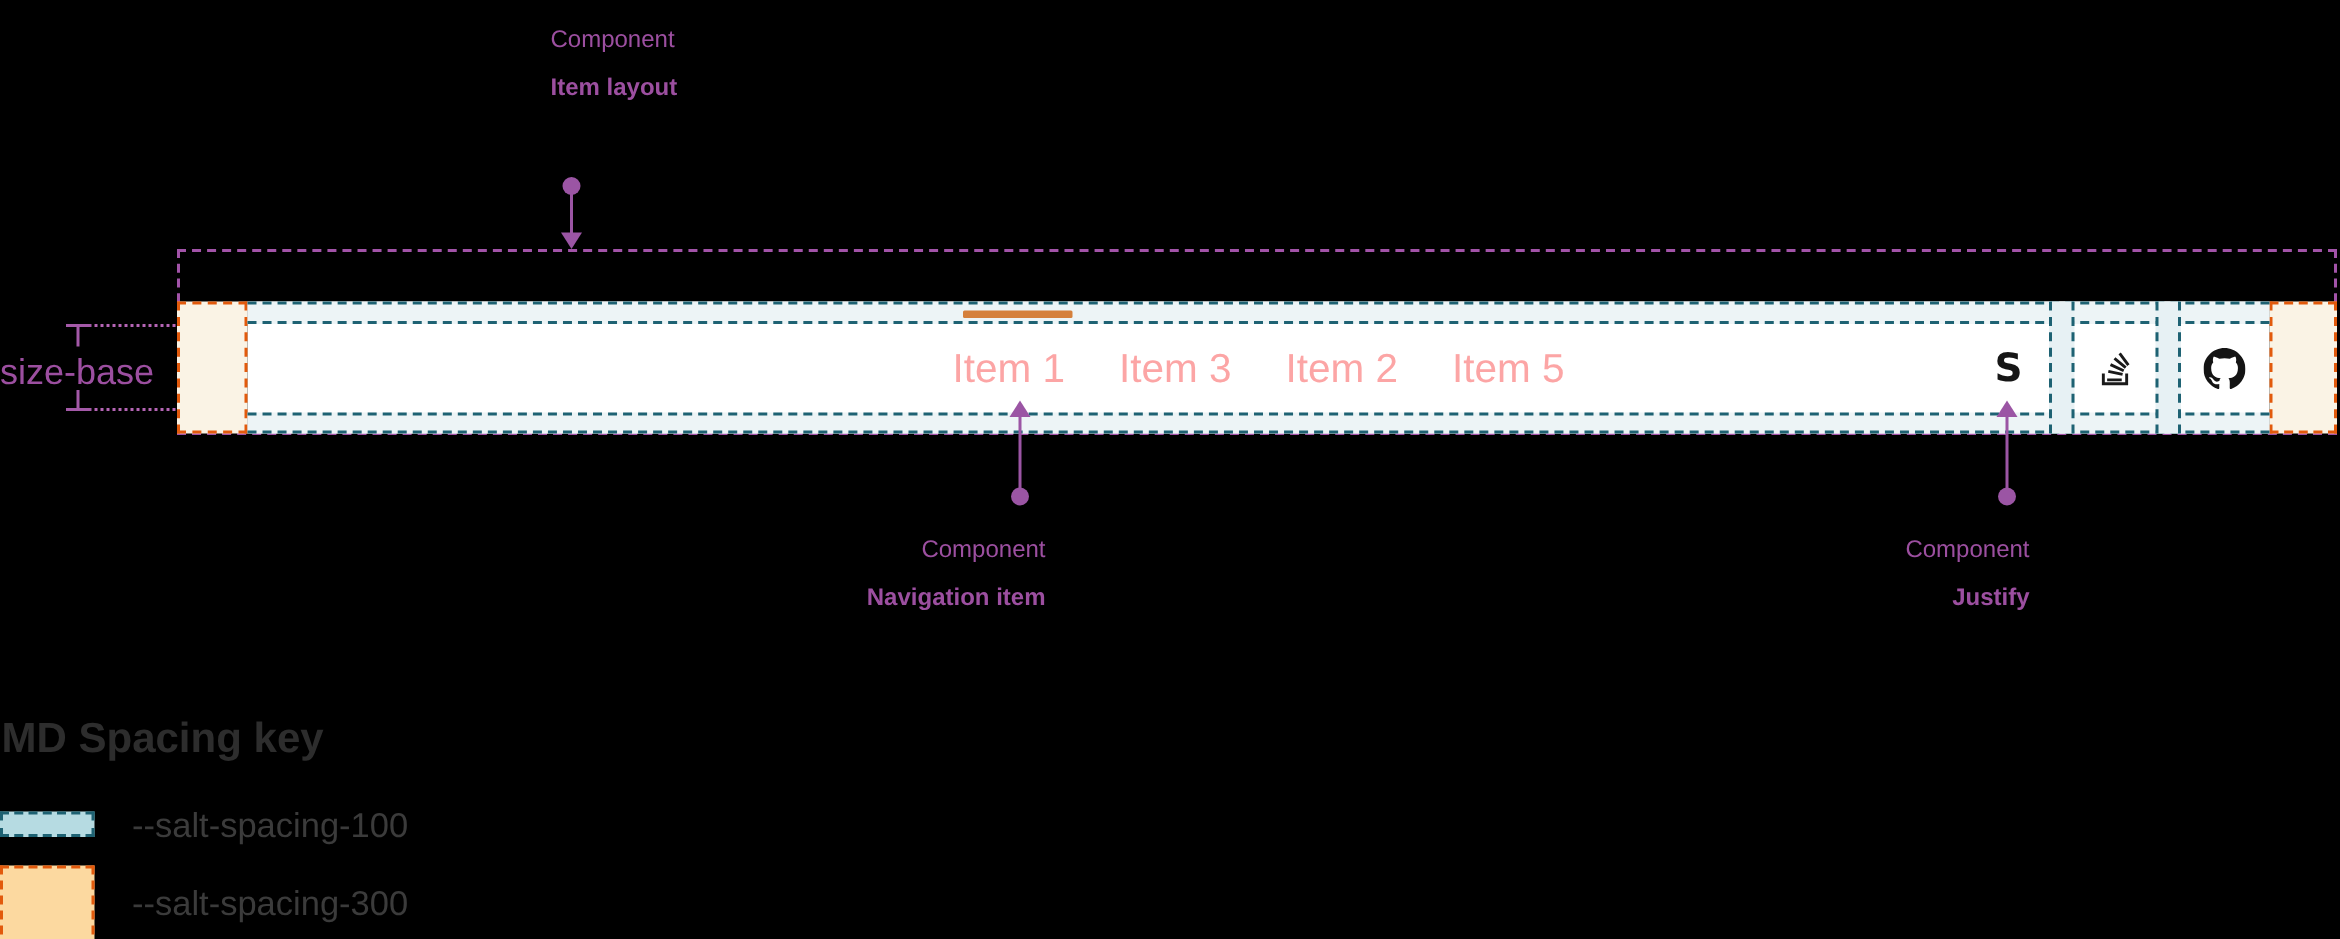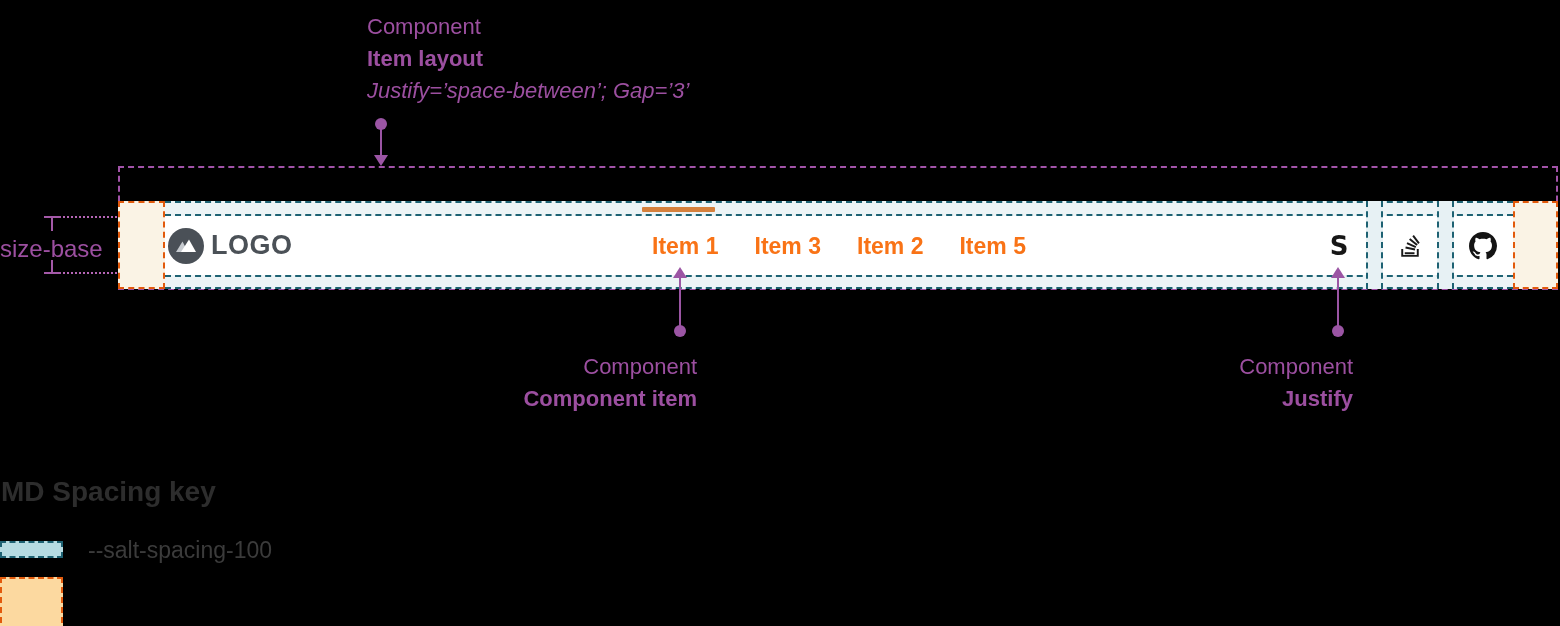--- a/index.html
+++ b/index.html
@@ -1,21 +1,21 @@
 <!DOCTYPE html>
 <html><head>
 <meta charset="utf-8">
 <style>
   html,body{margin:0;padding:0;background:#000;}
   .canvas{
     position:relative;width:1560px;height:626px;background:#000;overflow:hidden;
     font-family:"Liberation Sans",sans-serif;
   }
   
-  .anno{position:absolute;color:#9c4fa0;font-size:22px;line-height:32px;}
+  .anno{position:absolute;color:#9c4fa0;font-size:16px;line-height:32px;}
   .anno .b{font-weight:bold;}
   .anno .i{font-style:italic;}
   .anno-right{text-align:right;}
   .conn-line{position:absolute;width:2px;background:#9b55a4;}
   .conn-dot{position:absolute;width:12px;height:12px;border-radius:50%;background:#9b55a4;}
   .arrow-down{position:absolute;width:0;height:0;border-left:7px solid transparent;border-right:7px solid transparent;border-top:11px solid #9b55a4;}
   .arrow-up{position:absolute;width:0;height:0;border-left:7px solid transparent;border-right:7px solid transparent;border-bottom:11px solid #9b55a4;}
   .dim-cap{position:absolute;background:#a459a8;}
   .dim-dotted{position:absolute;border-top:2px dotted #b565b5;}
 
@@ -43,40 +43,39 @@
   .strip-v{
     position:absolute;top:0;bottom:0;width:17px;box-sizing:border-box;
     background:#e7f1f4;border-left:2px dashed #1e6273;border-right:2px dashed #1e6273;
   }
   .active-bar{position:absolute;top:6px;height:5px;border-radius:1px;z-index:4;}
 
   .nav-content{position:absolute;left:47px;right:45px;top:15px;bottom:14px;}
   .logo-group{position:absolute;left:3px;top:50%;transform:translateY(-50%);display:flex;align-items:center;gap:7px;cursor:pointer;}
   .logo-text{font-size:27px;font-weight:bold;color:#4b5157;letter-spacing:0.5px;}
   .nav-items{position:absolute;left:674px;top:50%;transform:translate(-50%,-50%);display:flex;gap:36px;}
-  .nav-item{font-size:23px;color:#f97316;white-space:nowrap;cursor:pointer;font-weight:bold;}
+  .nav-item{font-size:27px;color:#fca5a5;white-space:nowrap;cursor:pointer;}
   .icon-btn{position:absolute;top:50%;transform:translate(-50%,-50%);width:30px;height:30px;display:flex;align-items:center;justify-content:center;cursor:pointer;}
   .s-glyph{font-size:26px;font-weight:600;color:#161616;font-family:"DejaVu Sans",sans-serif;}
 
   
   .legend-title{position:absolute;left:1px;top:476px;font-size:28px;font-weight:bold;color:#2d2d2d;}
   .swatch{position:absolute;left:0;width:63px;box-sizing:border-box;}
   .swatch.s100{top:541px;height:17px;background:#b6dbe2;border:2px dashed #1e6273;}
   .swatch.s300{top:577px;height:56px;background:#fcd9a0;border:2px dashed #e25a0c;}
   .legend-label{position:absolute;left:88px;font-size:23px;color:#3b3b3b;}
 </style>
 </head>
 <body>
 
 <div class="canvas">
 
   <div class="anno" style="left:367px;top:11px;">
     <div>Component</div>
     <div class="b">Item layout</div>
-    <div class="i">Justify=’space-between’; Gap=’3’</div>
   </div>
   <div class="conn-dot" style="left:375px;top:118px;"></div>
   <div class="conn-line" style="left:380px;top:128px;height:30px;"></div>
   <div class="arrow-down" style="left:374px;top:155px;"></div>
 
   <div class="flex-outline"></div>
 
   <div class="anno" style="left:0px;top:233px;font-size:24px;">size-base</div>
   <div class="dim-cap" style="left:44px;top:216px;width:17px;height:2px;"></div>
   <div class="dim-cap" style="left:51px;top:218px;width:2px;height:13px;"></div>
@@ -92,28 +91,20 @@
     <div class="pad-orange right"></div>
     <div class="strip-h top"></div>
     <div class="strip-h bottom"></div>
     <div class="strip-v" style="left:1248px;"></div>
     <div class="strip-v" style="left:1319px;"></div>
 
     <div class="active-bar" style="left:524px;width:73px;background:#d5803c;"></div>
 
     <div class="nav-content">
 
-      <div class="logo-group">
-        <svg width="36" height="36" viewBox="0 0 36 36">
-          <circle cx="18" cy="18" r="18" fill="#4a5057"></circle>
-          <polygon points="8,24 14.5,13.5 20,24" fill="#c7cbd0"></polygon>
-          <polygon points="13,24 21,11.5 28,24" fill="#ffffff"></polygon>
-        </svg>
-        <span class="logo-text">LOGO</span>
-      </div>
 
       <div class="nav-items">
         <span class="nav-item">Item 1</span>
         <span class="nav-item">Item 3</span>
         <span class="nav-item">Item 2</span>
         <span class="nav-item">Item 5</span>
       </div>
 
       <div class="icon-btn" style="left:1174px;">
         <span class="s-glyph">S</span>
@@ -133,29 +124,30 @@
       </div>
 
     </div>
   </div>
 
   <div class="arrow-up" style="left:673px;top:267px;z-index:3;"></div>
   <div class="conn-line" style="left:679px;top:277px;height:49px;z-index:3;"></div>
   <div class="conn-dot" style="left:674px;top:325px;"></div>
   <div class="anno anno-right" style="left:400px;top:351px;width:297px;">
     <div>Component</div>
-    <div class="b">Component item</div>
+    <div class="b">Navigation item</div>
   </div>
 
   <div class="arrow-up" style="left:1331px;top:267px;z-index:3;"></div>
   <div class="conn-line" style="left:1337px;top:277px;height:49px;z-index:3;"></div>
   <div class="conn-dot" style="left:1332px;top:325px;"></div>
   <div class="anno anno-right" style="left:1100px;top:351px;width:253px;">
     <div>Component</div>
     <div class="b">Justify</div>
   </div>
 
   <div class="legend-title">MD Spacing key</div>
   <div class="swatch s100"></div>
   <div class="legend-label" style="top:537px;">--salt-spacing-100</div>
   <div class="swatch s300"></div>
+  <div class="legend-label" style="top:589px;">--salt-spacing-300</div>
 
 </div>
 
 </body></html>

